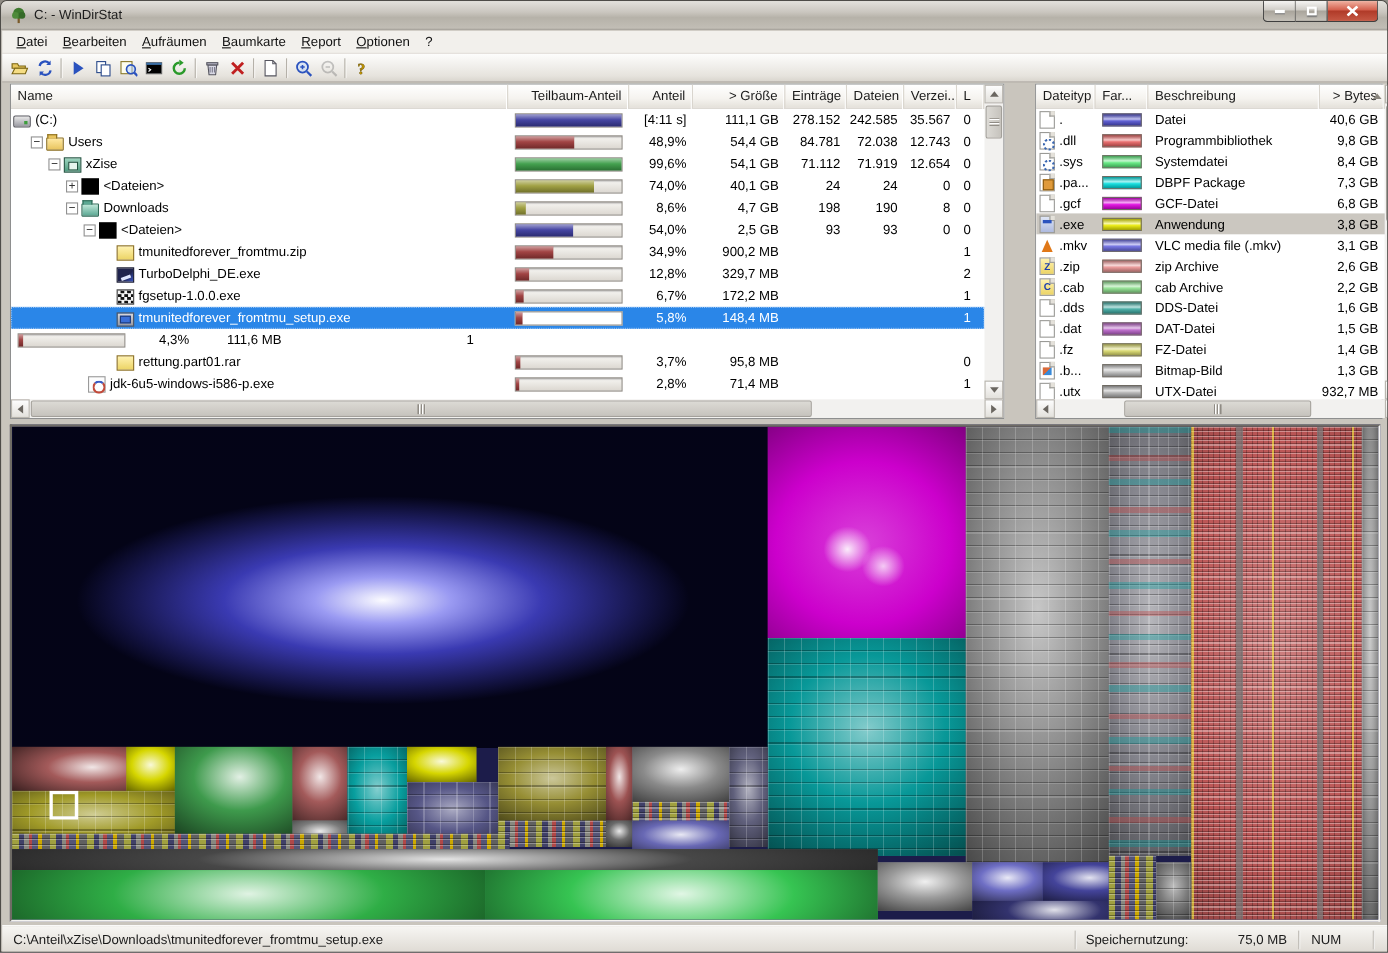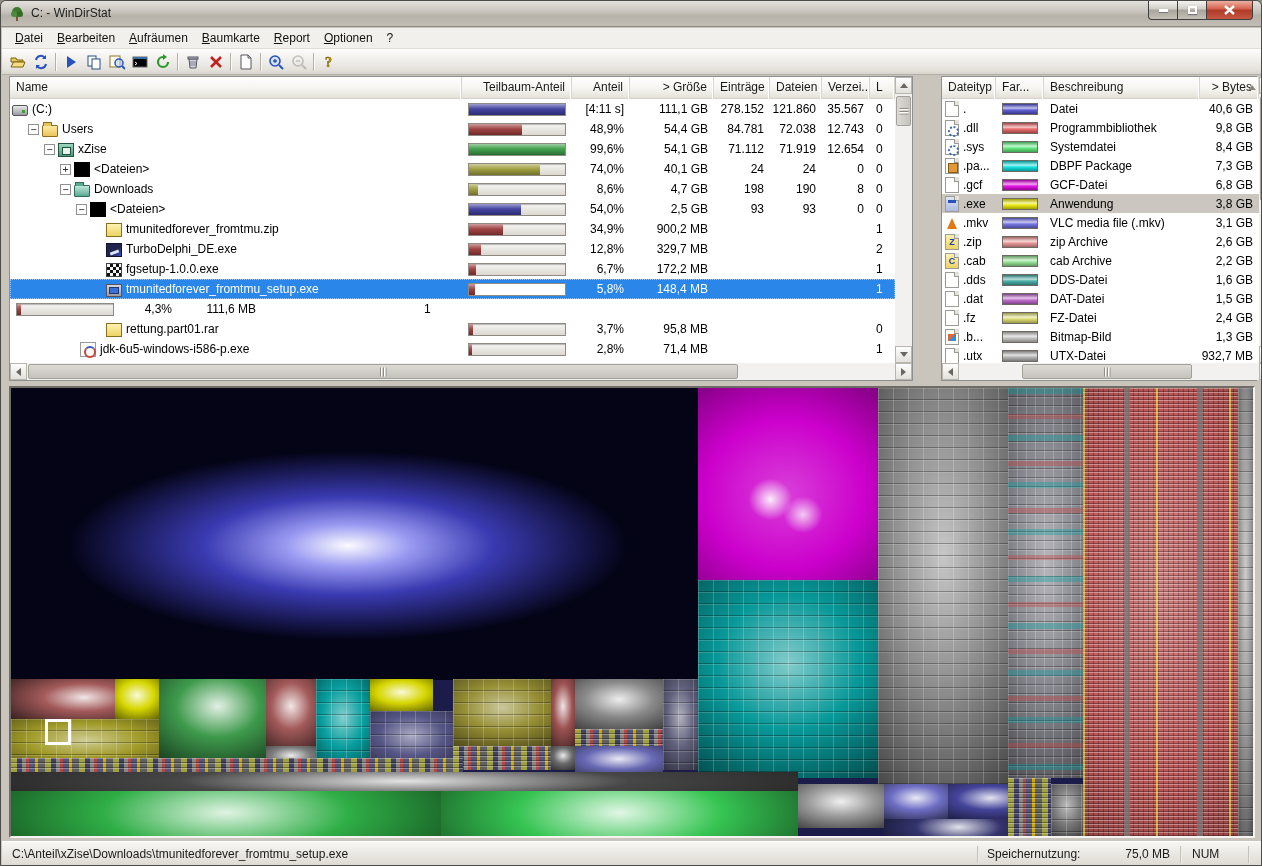--- a/index.html
+++ b/index.html
@@ -289,21 +289,21 @@
             <span>(C:)</span>
           </div>
           <div class="cell r" style="width: 110px;">
             <div class="bar-track">
               <div class="bar-fill" style="width: 100%; background-color: rgb(60, 60, 158);"></div>
             </div>
           </div>
           <div class="cell r" style="width: 58px;">[4:11 s]</div>
           <div class="cell r" style="width: 84px;">111,1 GB</div>
           <div class="cell r" style="width: 56px;">278.152</div>
-          <div class="cell r" style="width: 52px;">121.860</div>
+          <div class="cell r" style="width: 52px;">242.585</div>
           <div class="cell r" style="width: 48px;">35.567</div>
           <div class="cell" style="width: 25px;">0</div>
         </div>
         <div class="lrow">
           <div class="cell" style="width: 452px; padding-left: 18px;">
             <div class="expander">−</div>
             <div class="ticon i-folder"></div>
             <span>Users</span>
           </div>
           <div class="cell r" style="width: 110px;">
@@ -667,21 +667,21 @@
         </div>
         <div class="rrow">
           <div class="cell" style="width: 54px; padding-left: 3px;">
             <span class="picon p-page"></span>
             <span>.fz</span>
           </div>
           <div class="cell" style="width: 48px;">
             <div class="swatch" style="background-color: rgb(216, 216, 104);"></div>
           </div>
           <div class="cell" style="width: 156px;">FZ-Datei</div>
-          <div class="cell r" style="width: 59px;">2,4 GB</div>
+          <div class="cell r" style="width: 59px;">1,4 GB</div>
         </div>
         <div class="rrow">
           <div class="cell" style="width: 54px; padding-left: 3px;">
             <span class="picon p-paint"></span>
             <span>.b...</span>
           </div>
           <div class="cell" style="width: 48px;">
             <div class="swatch" style="background-color: rgb(192, 192, 192);"></div>
           </div>
           <div class="cell" style="width: 156px;">Bitmap-Bild</div>

